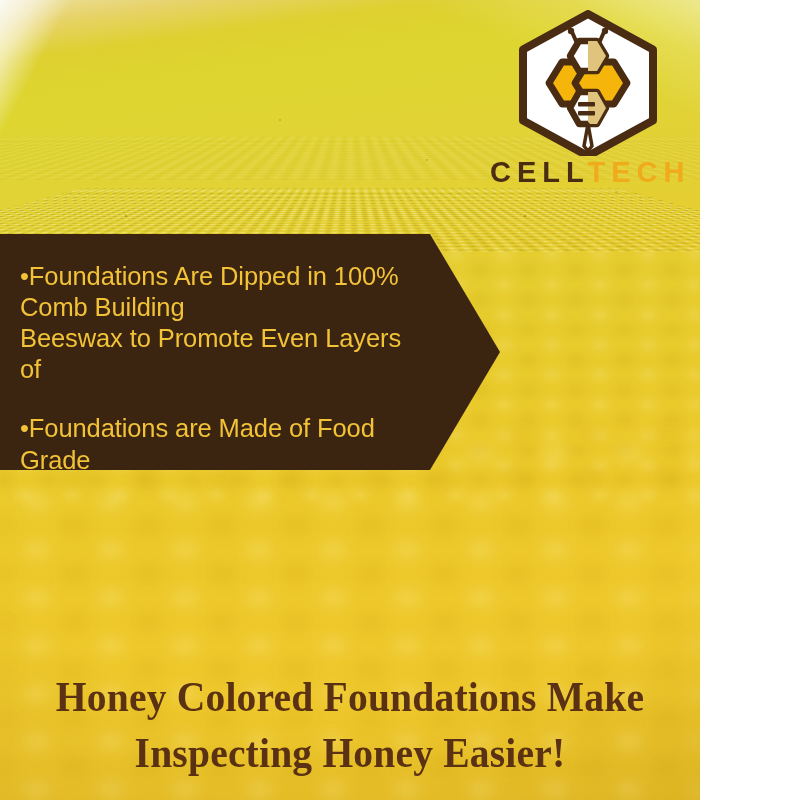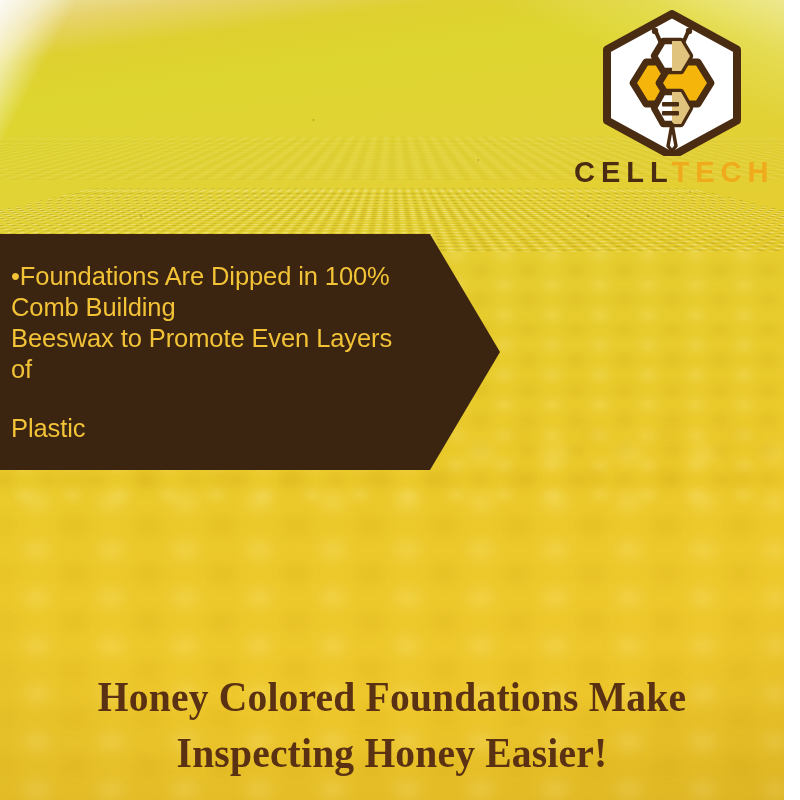--- a/index.html
+++ b/index.html
@@ -2,21 +2,21 @@
 <html><head>
 <meta charset="utf-8">
 <style>
   html, body {
     margin: 0;
     padding: 0;
     background: #ffffff;
   }
   #poster {
     position: relative;
-    width: 784px;
+    width: 700px;
     height: 800px;
     overflow: hidden;
     font-family: "Liberation Sans", sans-serif;
     background: #e3c32b;
   }
 
   
   .bg-layer {
     position: absolute;
     inset: 0;
@@ -149,21 +149,21 @@
     position: absolute;
     left: 0;
     top: 234px;
     width: 500px;
     height: 236px;
     background: #3b2410;
     -webkit-clip-path: polygon(0 0, 430px 0, 500px 50%, 430px 100%, 0 100%);
     clip-path: polygon(0 0, 430px 0, 500px 50%, 430px 100%, 0 100%);
   }
   .callout-inner {
-    padding: 27px 0 0 11px;
+    padding: 27px 0 0 20px;
     width: 400px;
   }
   .bullet-line {
     color: #f2c237;
     font-size: 25.5px;
     line-height: 1.22;
     letter-spacing: -0.1px;
     margin: 0;
   }
   .bullet-gap { height: 28px; }
@@ -228,20 +228,21 @@
       <span class="wm-cell">CELL</span><span class="wm-tech">TECH</span>
     </div>
   </div>
 
   <div class="callout">
     <div class="callout-inner">
       <p class="bullet-line">•Foundations Are Dipped in 100%</p>
       <p class="bullet-line">Comb Building</p>
       <p class="bullet-line">Beeswax to Promote Even Layers of</p>
       <div class="bullet-gap"></div>
+      <p class="bullet-line">•Foundations are Made of Food Grade</p>
       <p class="bullet-line">Plastic</p>
     </div>
   </div>
 
   <div class="headline">
     <span class="headline-line">Honey Colored Foundations Make</span>
     <span class="headline-line">Inspecting Honey Easier!</span>
   </div>
 
 </div>

